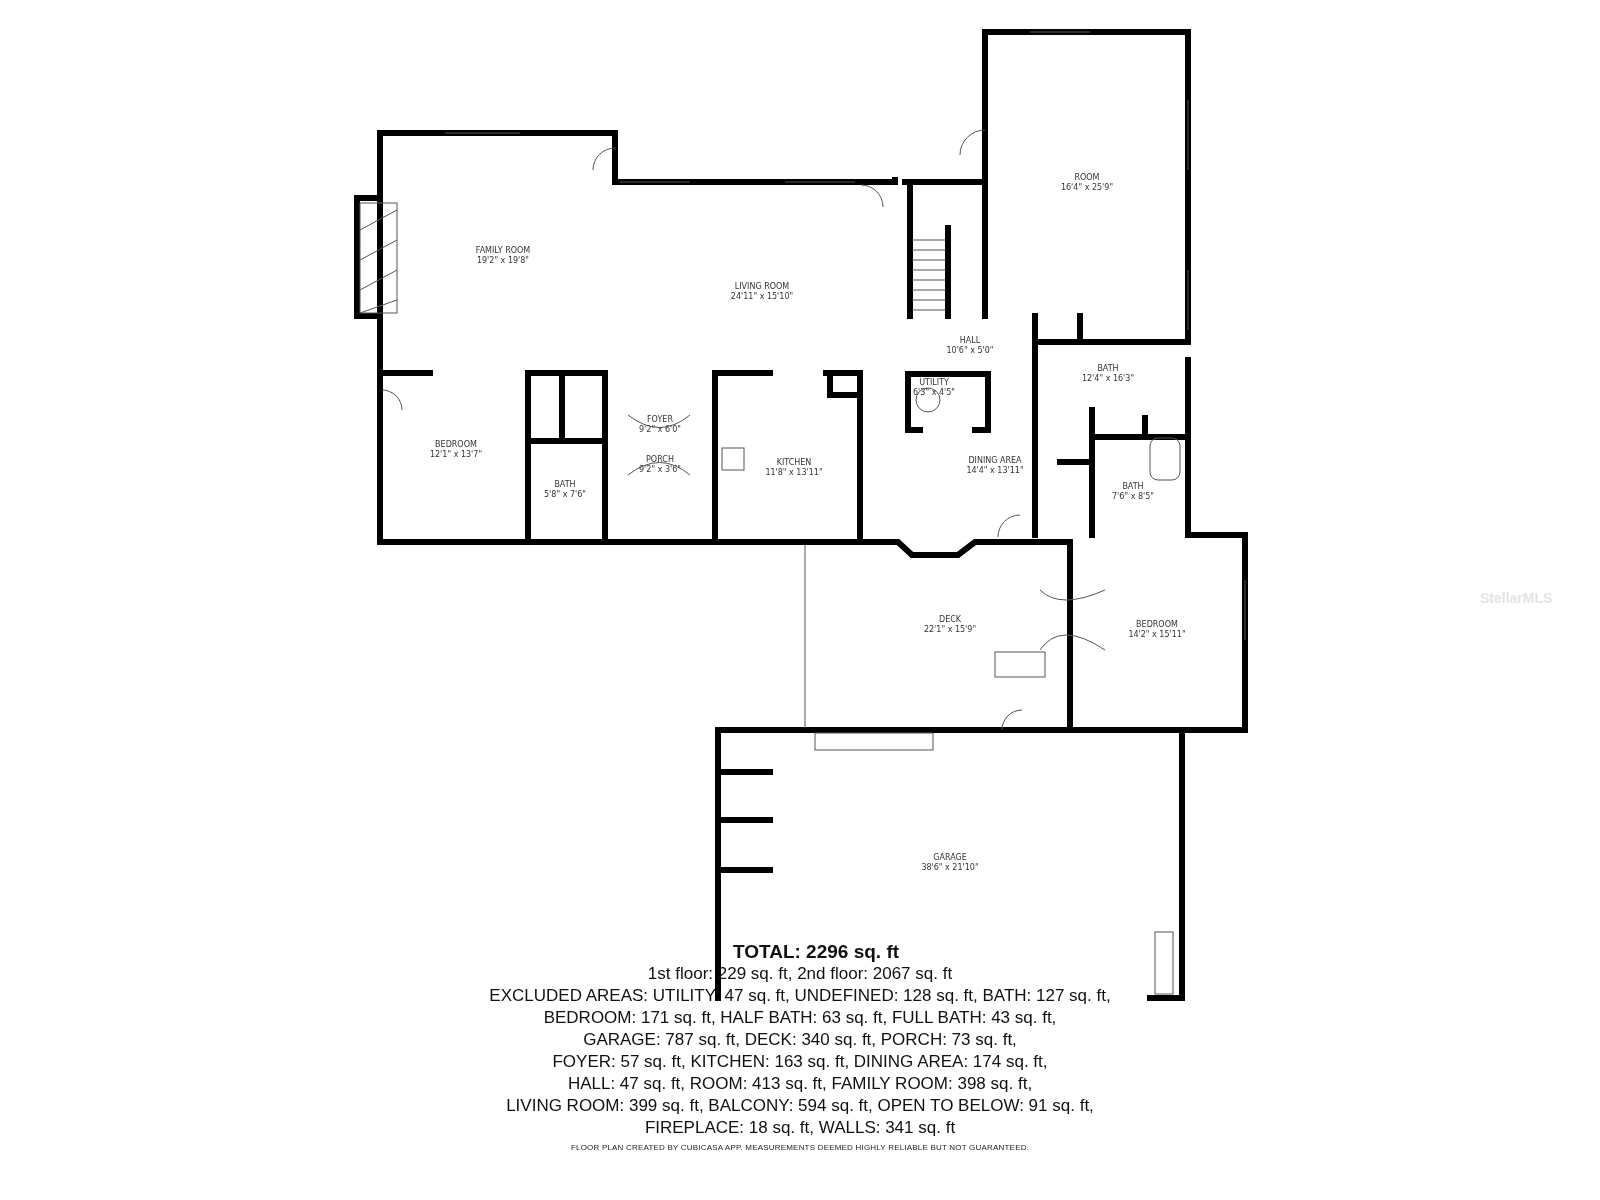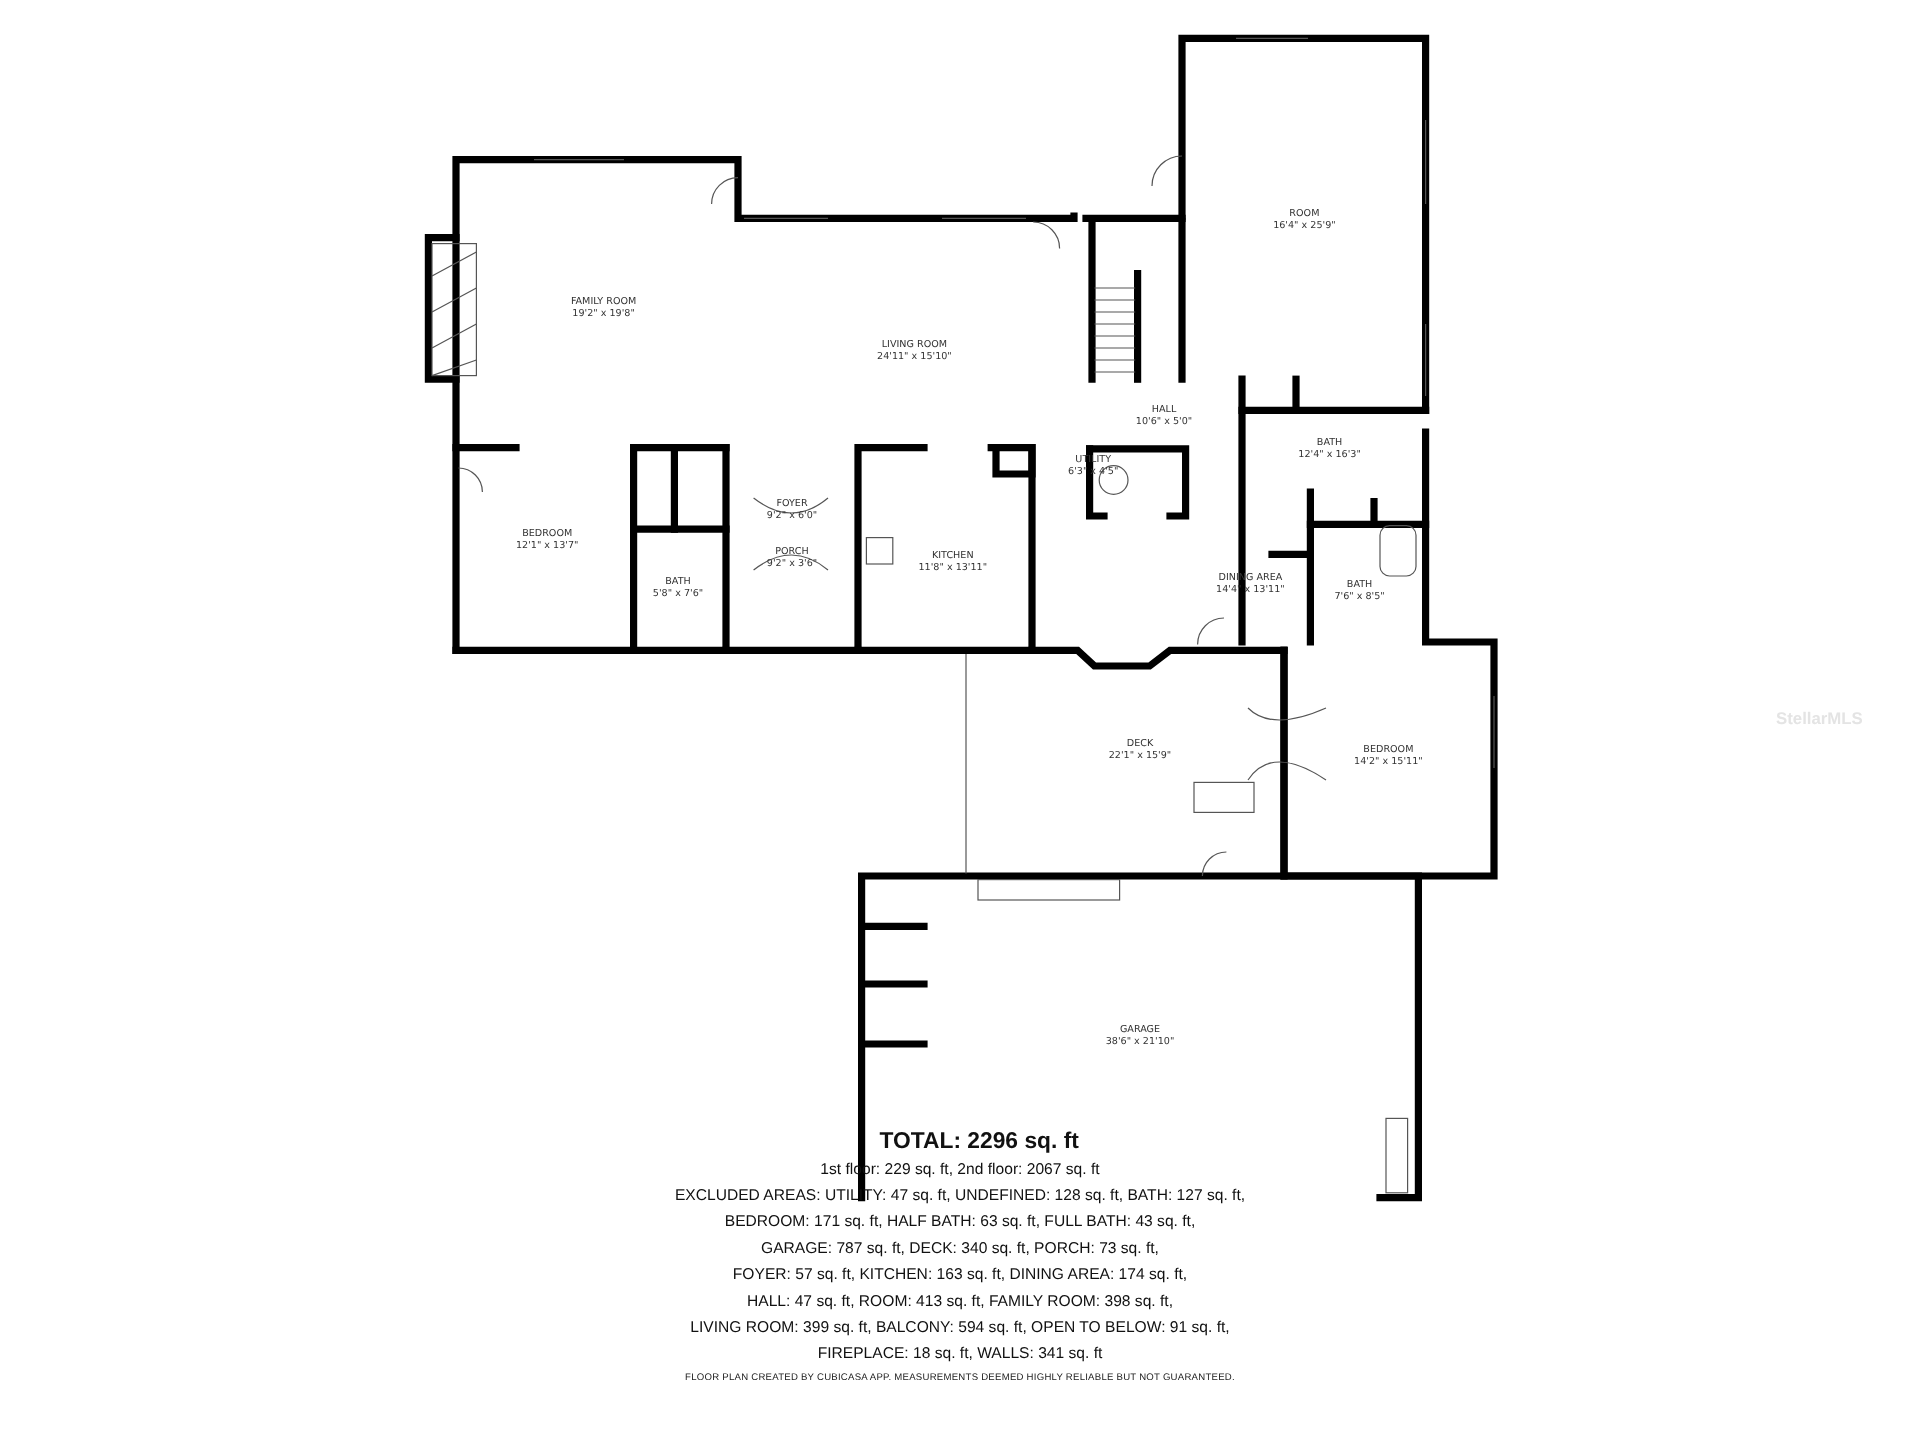--- a/index.html
+++ b/index.html
@@ -1,21 +1,21 @@
 <!DOCTYPE html>
 <html><head>
 <meta charset="utf-8">
 <style>
   html,body{margin:0;padding:0;background:#fff;}
   body{width:1600px;height:1200px;position:relative;overflow:hidden;font-family:"Liberation Sans",sans-serif;color:#222;}
   svg.plan{position:absolute;left:0;top:0;}
   .lbl{position:absolute;text-align:center;font-family:"DejaVu Sans",sans-serif;font-size:8px;line-height:10px;color:#333;transform:translateX(-50%);white-space:nowrap;}
   .summary{position:absolute;left:0;width:1600px;top:940px;text-align:center;font-family:"Liberation Sans",sans-serif;}
   .summary .total{font-size:19px;font-weight:bold;color:#111;line-height:23px;padding-left:32px;}
-  .summary .line{font-size:13px;line-height:22px;color:#111;}
+  .summary .line{font-size:17px;line-height:22px;color:#111;}
   .credit{position:absolute;top:1143px;left:0;width:1600px;text-align:center;font-size:8px;color:#222;letter-spacing:0.2px;}
   .watermark{position:absolute;left:1480px;top:590px;font-size:14px;color:#e4e4e4;font-weight:bold;}
 </style>
 </head>
 <body>
 
 <svg class="plan" width="1600" height="1200" viewBox="0 0 1600 1200">
   <g fill="none" stroke="#000" stroke-width="6" stroke-linecap="square">
 
     <path d="M380 542 V133 H615 V182 H895 V180"></path>
@@ -109,21 +109,21 @@
   <div>16'4" x 25'9"</div>
 </div>
 <div class="lbl" style="left:970px;top:336px;">
   <div>HALL</div>
   <div>10'6" x 5'0"</div>
 </div>
 <div class="lbl" style="left:1108px;top:364px;">
   <div>BATH</div>
   <div>12'4" x 16'3"</div>
 </div>
-<div class="lbl" style="left:911px;top:378px;">
+<div class="lbl" style="left:934px;top:378px;">
   <div>UTILITY</div>
   <div>6'3" x 4'5"</div>
 </div>
 <div class="lbl" style="left:660px;top:389px;margin-top:26px;">
   <div>FOYER</div>
   <div>9'2" x 6'0"</div>
 </div>
 <div class="lbl" style="left:660px;top:455px;">
   <div>PORCH</div>
   <div>9'2" x 3'6"</div>
@@ -133,21 +133,21 @@
   <div>12'1" x 13'7"</div>
 </div>
 <div class="lbl" style="left:565px;top:480px;">
   <div>BATH</div>
   <div>5'8" x 7'6"</div>
 </div>
 <div class="lbl" style="left:794px;top:458px;">
   <div>KITCHEN</div>
   <div>11'8" x 13'11"</div>
 </div>
-<div class="lbl" style="left:1042px;top:456px;margin-top:20px;">
+<div class="lbl" style="left:995px;top:456px;">
   <div>DINING AREA</div>
   <div>14'4" x 13'11"</div>
 </div>
 <div class="lbl" style="left:1133px;top:482px;">
   <div>BATH</div>
   <div>7'6" x 8'5"</div>
 </div>
 <div class="lbl" style="left:950px;top:615px;">
   <div>DECK</div>
   <div>22'1" x 15'9"</div>

